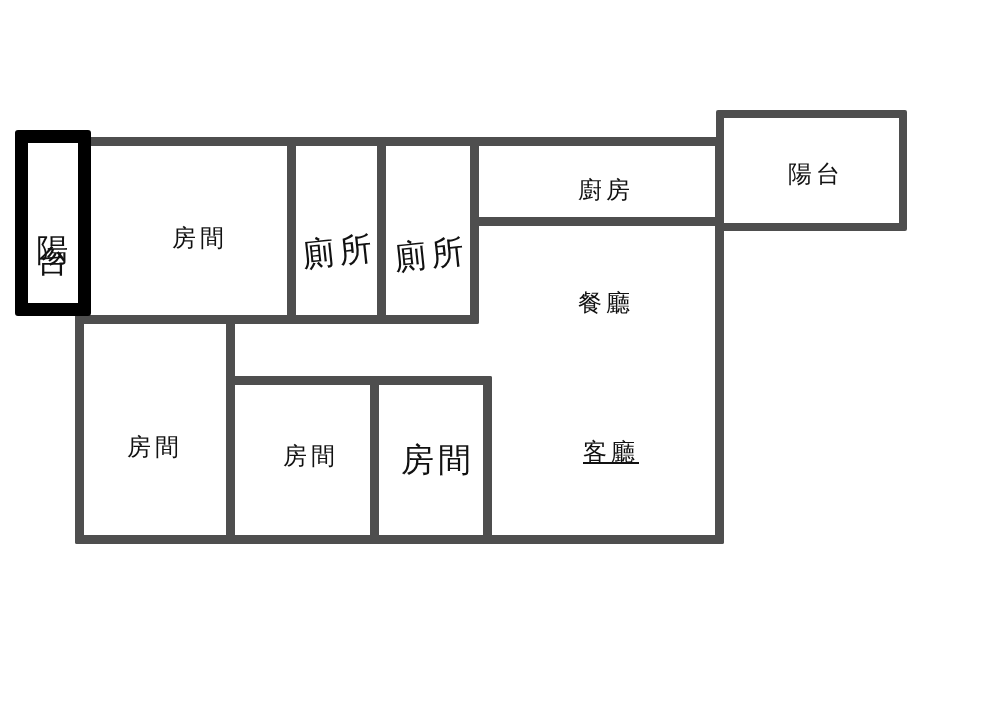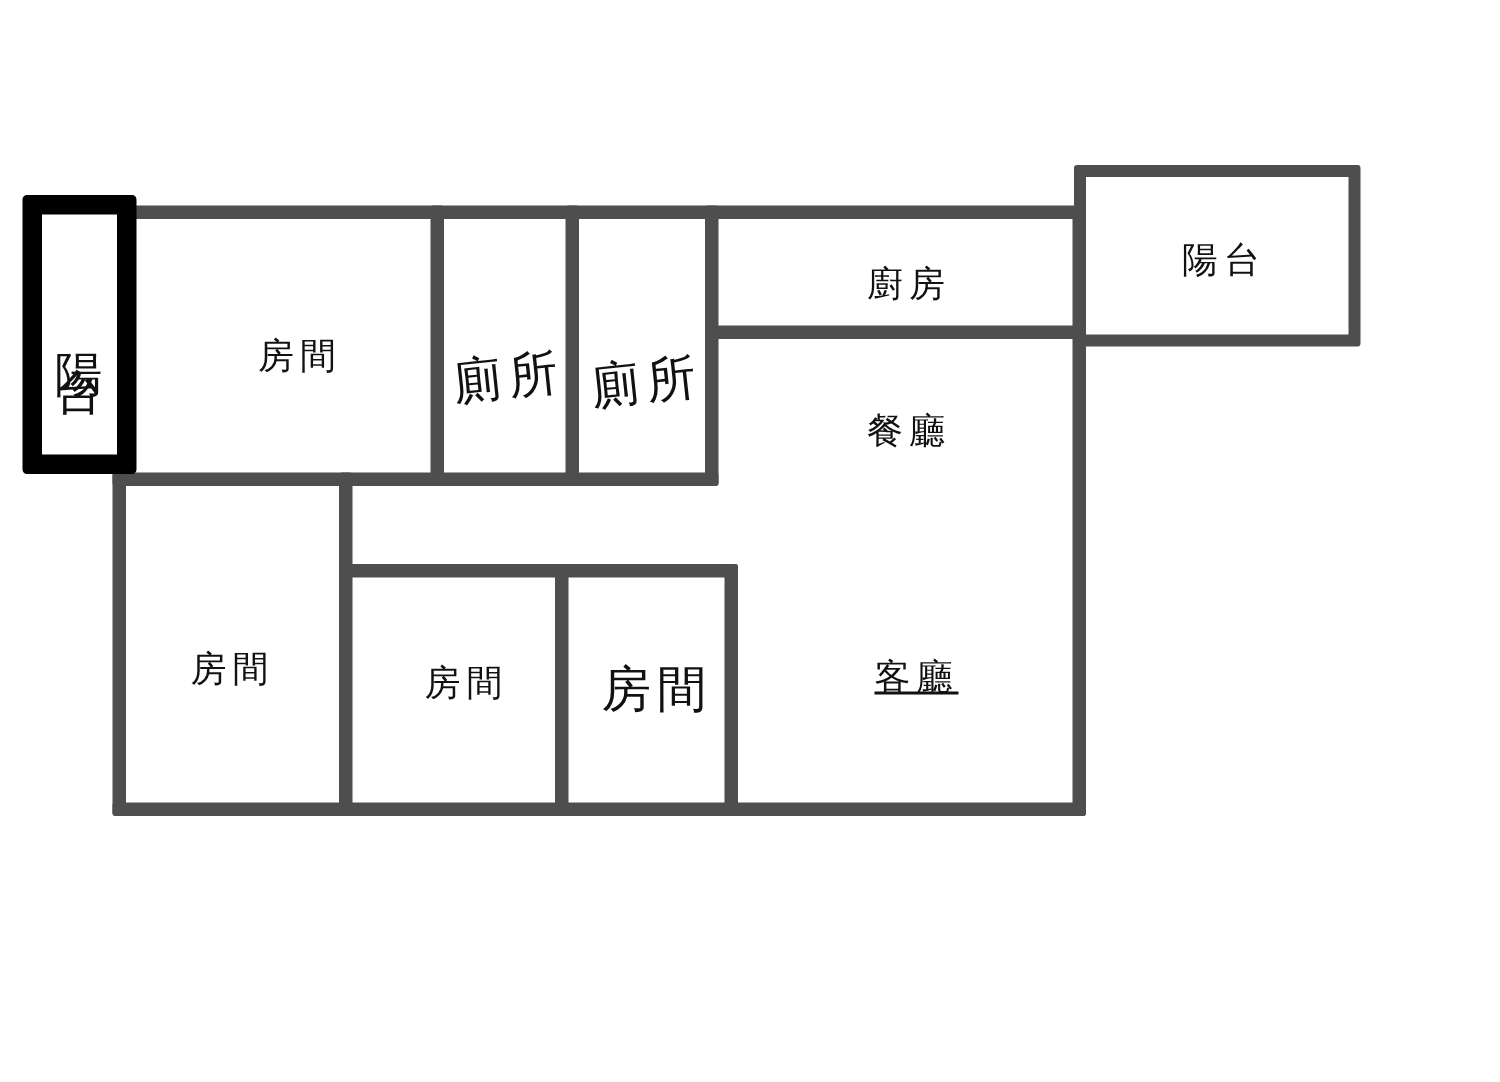--- a/index.html
+++ b/index.html
@@ -103,21 +103,21 @@
   <div class="room-label" style="left:200px; top:238px;">房間</div>
 
   <div class="room-label small tilt" style="left:339px; top:251px;">廁所</div>
 
   <div class="room-label small tilt" style="left:431px; top:254px;">廁所</div>
 
   <div class="room-label" style="left:606px; top:190px;">廚房</div>
 
   <div class="room-label" style="left:816px; top:174px;">陽台</div>
 
-  <div class="room-label" style="left:606px; top:288px;">餐廳</div>
+  <div class="room-label" style="left:606px; top:303px;">餐廳</div>
 
   <div class="room-label" style="left:611px; top:452px;text-decoration:underline;">客廳</div>
 
   <div class="room-label" style="left:155px; top:447px;">房間</div>
 
   <div class="room-label" style="left:311px; top:456px;">房間</div>
 
   <div class="room-label small" style="left:438px; top:459px;">房間</div>
 
 </div>

